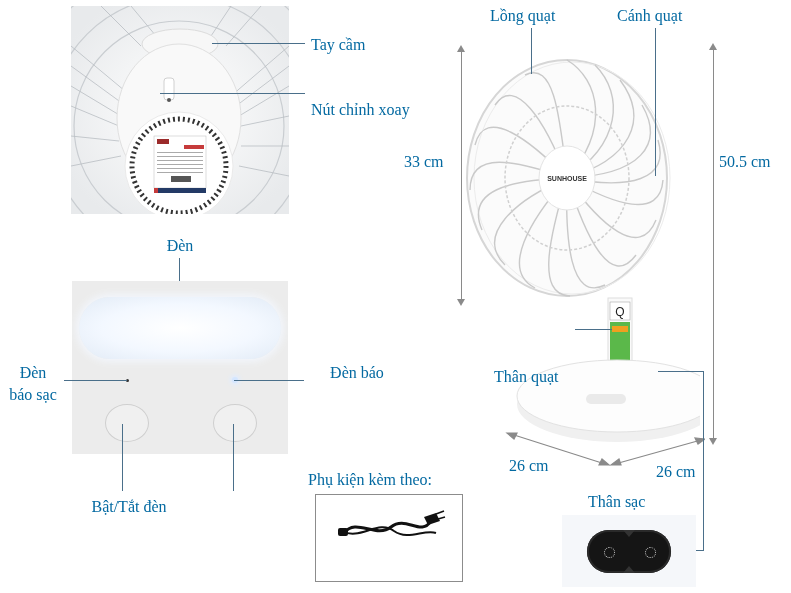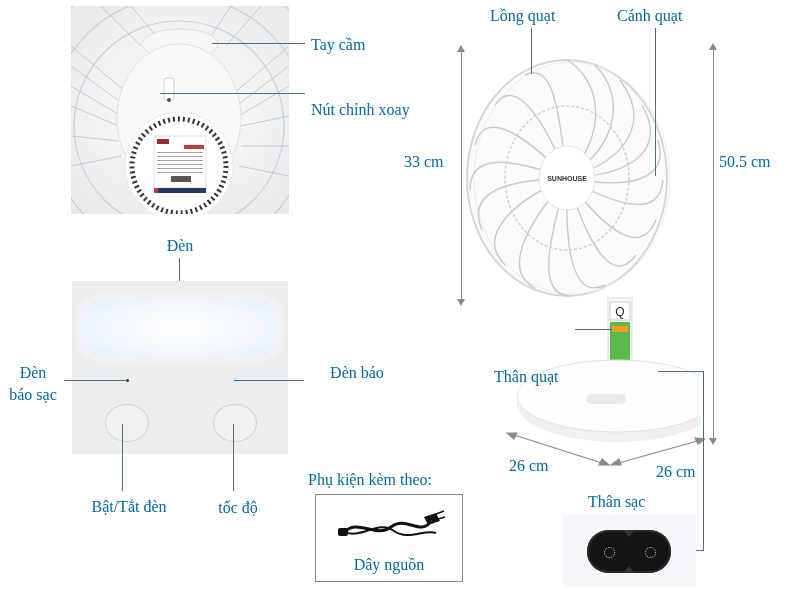--- a/index.html
+++ b/index.html
@@ -100,34 +100,32 @@
 
 <div class="leader" style="left:234px;top:380px;width:70px;height:1px;"></div>
 <div class="lbl center" style="left:314px;top:362px;width:86px;line-height:22px;">
   <div>Đèn báo</div>
 </div>
 
 <div class="leader" style="left:122px;top:424px;width:1px;height:67px;"></div>
 <div class="leader" style="left:233px;top:424px;width:1px;height:67px;"></div>
 <div class="lbl center" style="left:77px;top:497px;width:104px;">Bật/Tắt đèn</div>
 <div class="lbl center" style="left:188px;top:497px;width:100px;line-height:21px;">
-  <div>tốc độ</div>
 </div>
 
 <div class="lbl" style="left:308px;top:470px;text-align:right;">Phụ kiện kèm theo:</div>
 <div class="abs" style="left:315px;top:494px;width:148px;height:88px;border:1px solid #8c8c8c;box-sizing:border-box;background:#fff;">
   <svg class="abs" style="left:20px;top:14px;" width="110" height="36" viewBox="0 0 110 36">
     <path d="M8 24 C20 8, 40 30, 55 18 C70 6, 85 28, 95 12" stroke="#111" stroke-width="3" fill="none"></path>
     <path d="M6 22 C24 32, 42 10, 58 22 C72 32, 88 20, 100 24" stroke="#111" stroke-width="2" fill="none"></path>
     <rect x="2" y="19" width="10" height="8" rx="2" fill="#111"></rect>
     <path d="M88 8 L100 4 L104 12 L92 16 Z" fill="#111"></path>
     <line x1="100" y1="5" x2="108" y2="2" stroke="#111" stroke-width="1.5"></line>
     <line x1="102" y1="10" x2="109" y2="8" stroke="#111" stroke-width="1.5"></line>
   </svg>
-  <div class="lbl center" style="left:0;top:60px;width:146px;">Dây nguồn</div>
 </div>
 
 <div class="lbl" style="left:490px;top:6px;">Lồng quạt</div>
 <div class="lbl" style="left:617px;top:6px;">Cánh quạt</div>
 
 <svg class="abs" style="left:460px;top:40px;" width="240" height="420" viewBox="0 0 240 420">
 
   <ellipse cx="107" cy="138" rx="100" ry="118" fill="#fbfbfb" stroke="#d6d6d6" stroke-width="2"></ellipse>
   <ellipse cx="112" cy="138" rx="98" ry="116" fill="none" stroke="#ececec" stroke-width="1"></ellipse>
 

